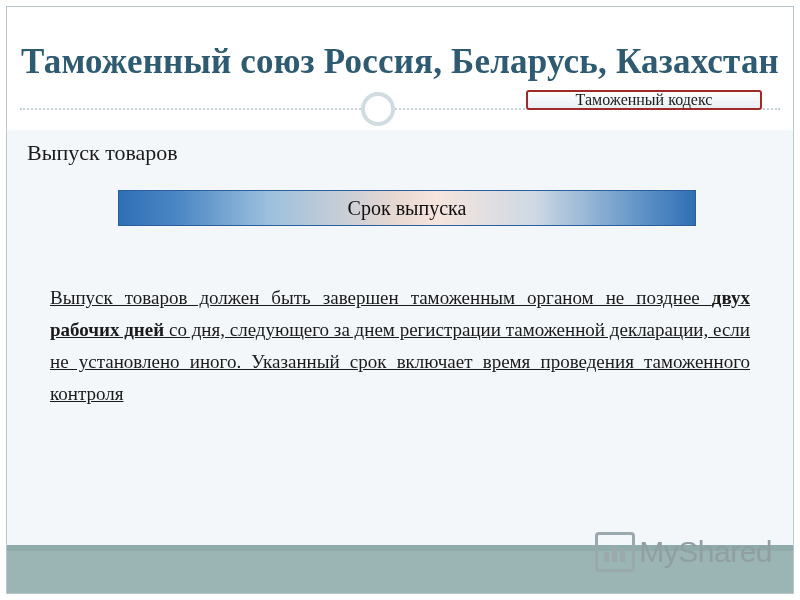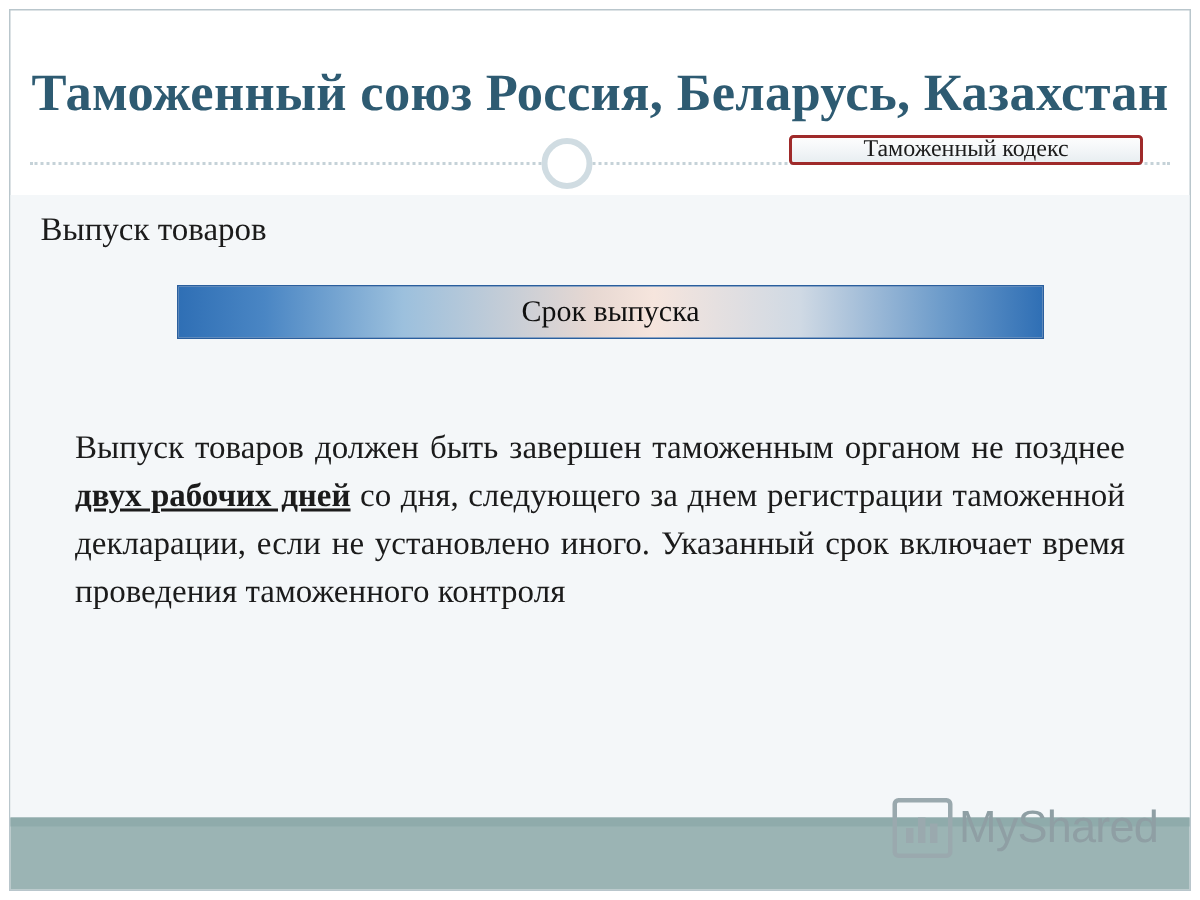--- a/index.html
+++ b/index.html
@@ -156,26 +156,27 @@
     color: #101010;
     font-family: "Liberation Serif", serif;
   }
 
   
   .body-text {
     position: absolute;
     left: 50px;
     top: 282px;
     width: 700px;
-    font-size: 22px;
+    font-size: 19px;
     line-height: 32px;
     color: #1b1b1b;
     text-align: justify;
     text-justify: inter-word;
     font-family: "Liberation Serif", serif;
+    text-decoration: underline;
   }
   .body-text .hl {
     font-weight: bold;
     text-decoration: underline;
   }
 
   
   .watermark {
     position: absolute;
     right: 28px;

